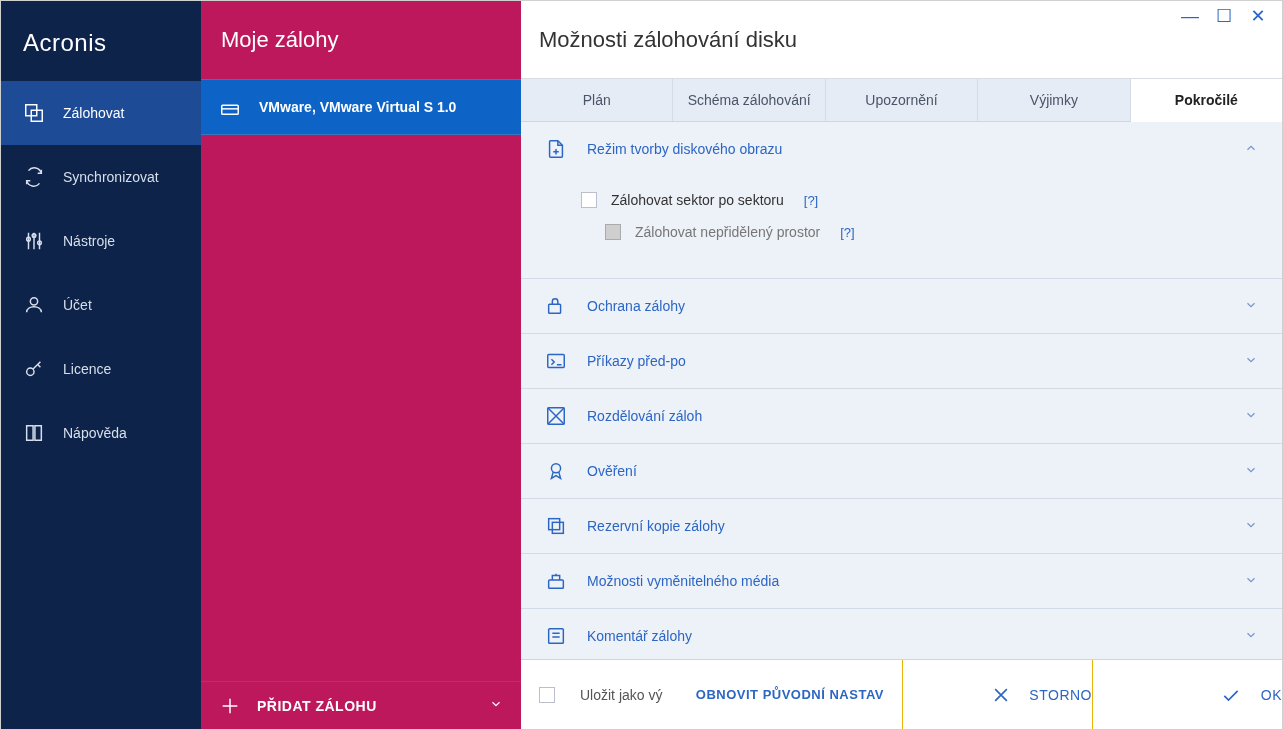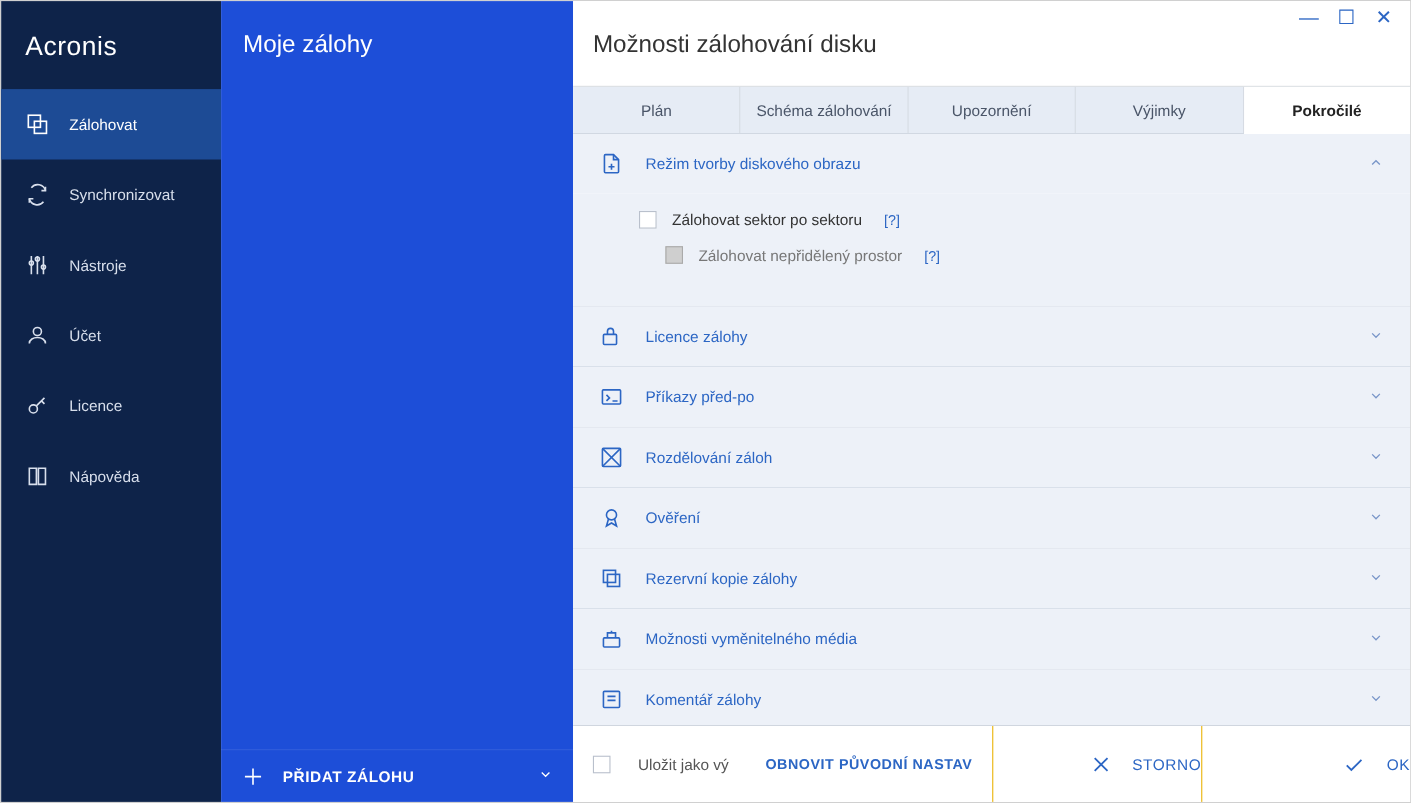--- a/index.html
+++ b/index.html
@@ -47,21 +47,21 @@
     display: inline-flex;
     align-items: center;
     justify-content: center;
     stroke: currentColor;
     fill: none;
     stroke-width: 1.6;
   }
   
   .middle {
     width: 320px;
-    background: #1d4ed8;
+    background: #be185d;
     color: #fff;
     display: flex;
     flex-direction: column;
   }
   .mid-header {
     height: 78px;
     display: flex;
     align-items: center;
     padding: 0 20px;
     font-size: 22px;
@@ -308,20 +308,29 @@
       <svg viewBox="0 0 24 24">
           <path d="M4 4h7v16H4zM13 4h7v16h-7z"></path>
         </svg>
     </span>
     <span>Nápověda</span>
   </div>
 </div>
 
 <div class="middle">
   <div class="mid-header">Moje zálohy</div>
+  <div class="backup-row">
+    <span class="nav-icon">
+      <svg viewBox="0 0 24 24">
+          <rect x="3" y="10" width="18" height="10" rx="1"></rect>
+          <path d="M3 14h18"></path>
+        </svg>
+    </span>
+    <span>VMware, VMware Virtual S 1.0</span>
+  </div>
   <div class="mid-spacer"></div>
   <div class="add-backup">
     <span class="nav-icon">
       <svg viewBox="0 0 24 24">
           <path d="M12 4v16M4 12h16"></path>
         </svg>
     </span>
     <span>PŘIDAT ZÁLOHU</span>
     <span class="chev">
       <svg width="14" height="14" viewBox="0 0 24 24" fill="none" stroke="currentColor" stroke-width="2">
@@ -380,21 +389,21 @@
     </div>
 
     <div class="section">
       <div class="section-head">
         <span class="sec-icon">
           <svg viewBox="0 0 24 24">
               <rect x="4" y="10" width="13" height="10" rx="1"></rect>
               <path d="M8 10V7a3 3 0 0 1 6 0v3"></path>
             </svg>
         </span>
-        <span>Licence zálohy</span>
+        <span>Ochrana zálohy</span>
         <span class="chev">
           <svg width="14" height="14" viewBox="0 0 24 24" fill="none" stroke="currentColor" stroke-width="2">
               <path d="M6 9l6 6 6-6"></path>
             </svg>
         </span>
       </div>
     </div>
 
     <div class="section">
       <div class="section-head">

